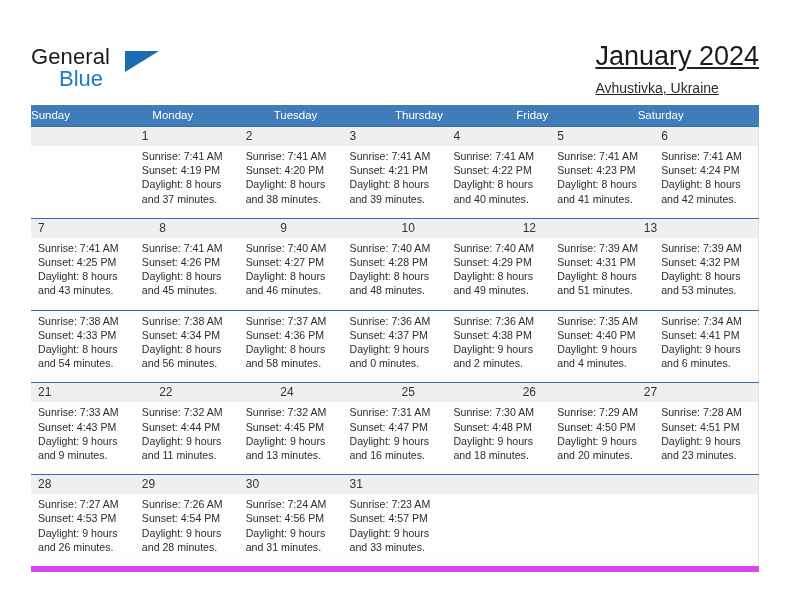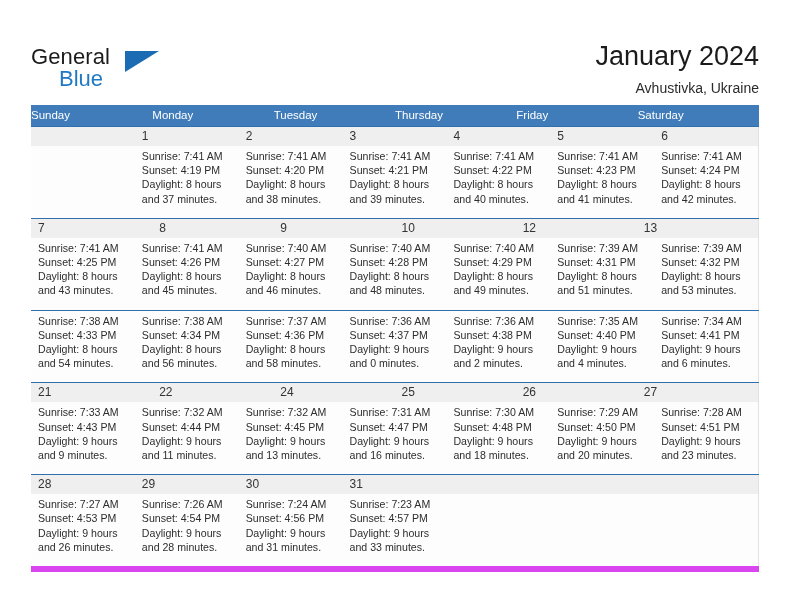--- a/index.html
+++ b/index.html
@@ -61,21 +61,21 @@
     width: 0;
     height: 0;
     border-left: 34px solid #1b6cb3;
     border-bottom: 21px solid transparent;
   }
 
   .title-block {
     position: absolute;
     right: 0;
     top: 0;
-    text-align: right;
+    text-decoration: underline;
   }
   .cal-title {
     font-size: 27px;
     color: #1b1b1b;
     line-height: 32px;
     white-space: nowrap;
   }
   .cal-subtitle {
     font-size: 14px;
     color: #2b2b2b;

